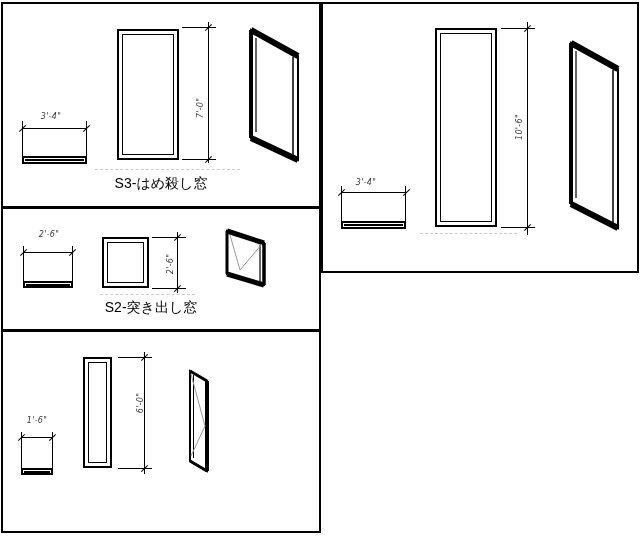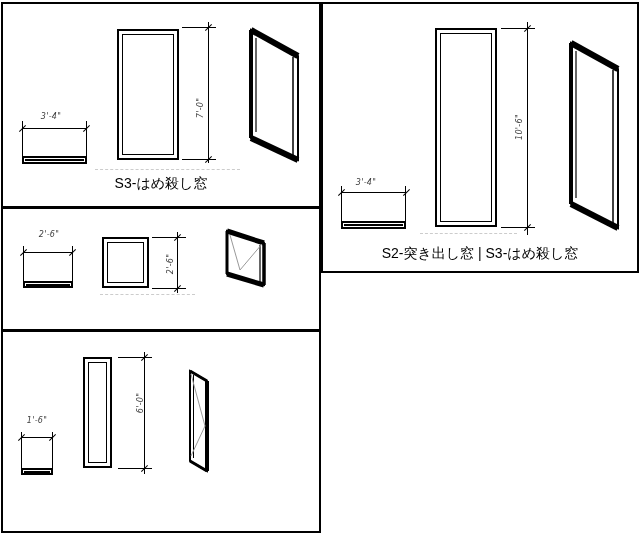--- a/index.html
+++ b/index.html
@@ -83,20 +83,21 @@
       <polygon points="3,4 40,16 40,58 3,47" fill="#fff" stroke="#000" stroke-width="2"></polygon>
       <line x1="3" y1="4" x2="40" y2="16" stroke="#000" stroke-width="5"></line>
       <line x1="3" y1="47" x2="40" y2="58" stroke="#000" stroke-width="5"></line>
       <line x1="3" y1="4" x2="3" y2="47" stroke="#000" stroke-width="3"></line>
       <line x1="40" y1="16" x2="40" y2="58" stroke="#000" stroke-width="3.5"></line>
       <line x1="36" y1="18" x2="36" y2="57" stroke="#000" stroke-width="1.2"></line>
       <line x1="6" y1="8" x2="16" y2="43" stroke="#999" stroke-width="1"></line>
       <line x1="38" y1="17" x2="16" y2="43" stroke="#999" stroke-width="1"></line>
     </svg>
     <div class="dash" style="left:97px;top:85px;width:95px;"></div>
+    <div class="plabel" style="left:0;right:20px;top:90px;">S2-突き出し窓</div>
   </div>
 
   <div class="panel" style="left:1px;top:330px;width:320px;height:203px;">
     <div class="dtext" style="left:34px;top:88px;">1'-6"</div>
     <div class="vline" style="left:18px;top:100px;height:36px;"></div>
     <div class="vline" style="left:49px;top:100px;height:36px;"></div>
     <div class="hline" style="left:18px;top:105px;width:32px;"></div>
     <div class="tick" style="left:14px;top:105px;"></div>
     <div class="tick" style="left:45px;top:105px;"></div>
     <div class="pbar" style="left:18px;top:136px;width:32px;height:7px;">
@@ -144,16 +145,15 @@
     <div class="dtext v" style="left:196px;top:123px;">10'-6"</div>
     <svg style="left:245px;top:34px;" width="54" height="194" viewBox="0 0 54 194">
       <polygon points="3,5 50,31 50,190 3,166" fill="#fff" stroke="#000" stroke-width="2"></polygon>
       <line x1="3" y1="5" x2="50" y2="31" stroke="#000" stroke-width="6"></line>
       <line x1="3" y1="166" x2="50" y2="190" stroke="#000" stroke-width="6"></line>
       <line x1="3" y1="5" x2="3" y2="166" stroke="#000" stroke-width="4"></line>
       <line x1="45" y1="32" x2="45" y2="188" stroke="#000" stroke-width="1.5"></line>
       <line x1="8" y1="13" x2="8" y2="160" stroke="#000" stroke-width="1.2"></line>
     </svg>
     <div class="dash" style="left:97px;top:229px;width:97px;"></div>
-    <div class="plabel" style="left:0;right:0;top:241px;">S2-突き出し窓 | S3-はめ殺し窓</div>
   </div>
 
 </div>
 
 </body></html>

